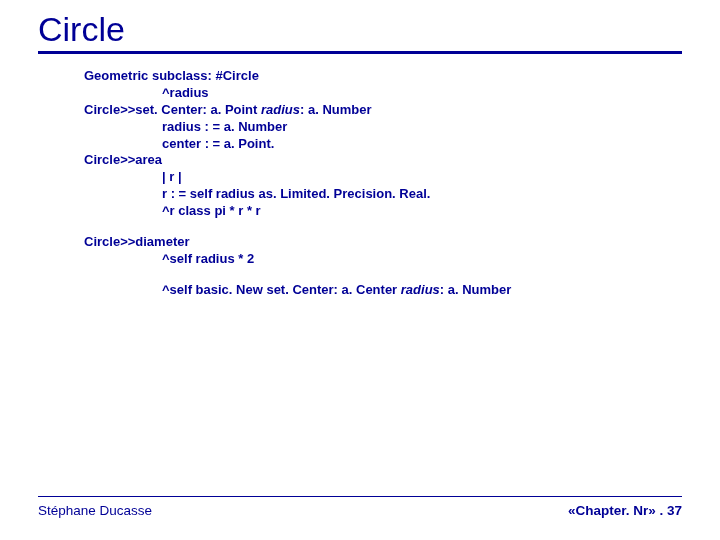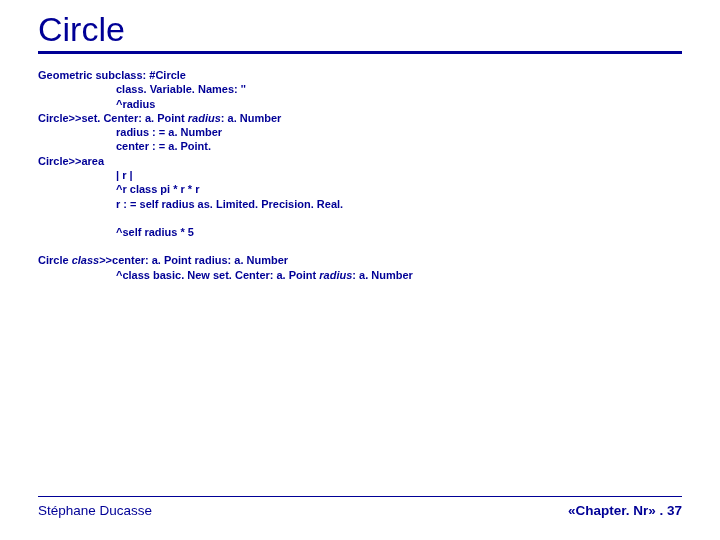--- a/index.html
+++ b/index.html
@@ -28,23 +28,24 @@
     border-top: 2px solid #000096;
     margin: 2px 0 0 0;
   }
   .thinrule {
     border: none;
     border-top: 1px solid #000096;
     margin: 0;
   }
   .body {
     margin-top: 14px;
-    font-size: 11px;
+    font-size: 13px;
     line-height: 1.3;
     font-weight: bold;
+    margin-left: 46px;
   }
   .indent {
     padding-left: 78px;
   }
   .ital { font-style: italic; }
   .footer {
     position: absolute;
     left: 38px;
     right: 38px;
     bottom: 22px;
@@ -67,39 +68,36 @@
 <body>
 
 <div class="slide">
 
   <div class="title">Circle</div>
   <hr class="rule">
   <hr class="thinrule">
 
   <div class="body">
     <div>Geometric subclass: #Circle</div>
-    <div class="indent">class. Variable. Names: ''</div>
     <div class="indent">^radius</div>
     <div class="nowrap">
       <span>Circle&gt;&gt;set. Center: a. Point </span><span class="ital">radius</span><span>: a. Number</span>
     </div>
     <div class="indent">radius : = a. Number</div>
     <div class="indent">center : = a. Point.</div>
     <div>Circle&gt;&gt;area</div>
     <div class="indent">| r |</div>
+    <div class="indent">r : = self radius as. Limited. Precision. Real.</div>
     <div class="indent">^r class pi * r * r</div>
-    <div class="indent">r : = self radius as. Limited. Precision. Real.</div>
     <div style="height:14px"></div>
-    <div class="indent">^self radius * 5</div>
+    <div>Circle&gt;&gt;diameter</div>
+    <div class="indent">^self radius * 2</div>
     <div style="height:14px"></div>
-    <div class="nowrap">
-      <span>Circle </span><span class="ital">class</span><span>&gt;&gt;center: a. Point radius: a. Number</span>
-    </div>
     <div class="indent nowrap">
-      <span>^class basic. New set. Center: a. Point </span><span class="ital">radius</span><span>: a. Number</span>
+      <span>^self basic. New set. Center: a. Center </span><span class="ital">radius</span><span>: a. Number</span>
     </div>
   </div>
 
   <div class="footer">
     <div class="line"></div>
     <div class="footer-row">
       <span>Stéphane Ducasse</span>
       <span class="footer-right">«Chapter. Nr» . 37</span>
     </div>
   </div>

